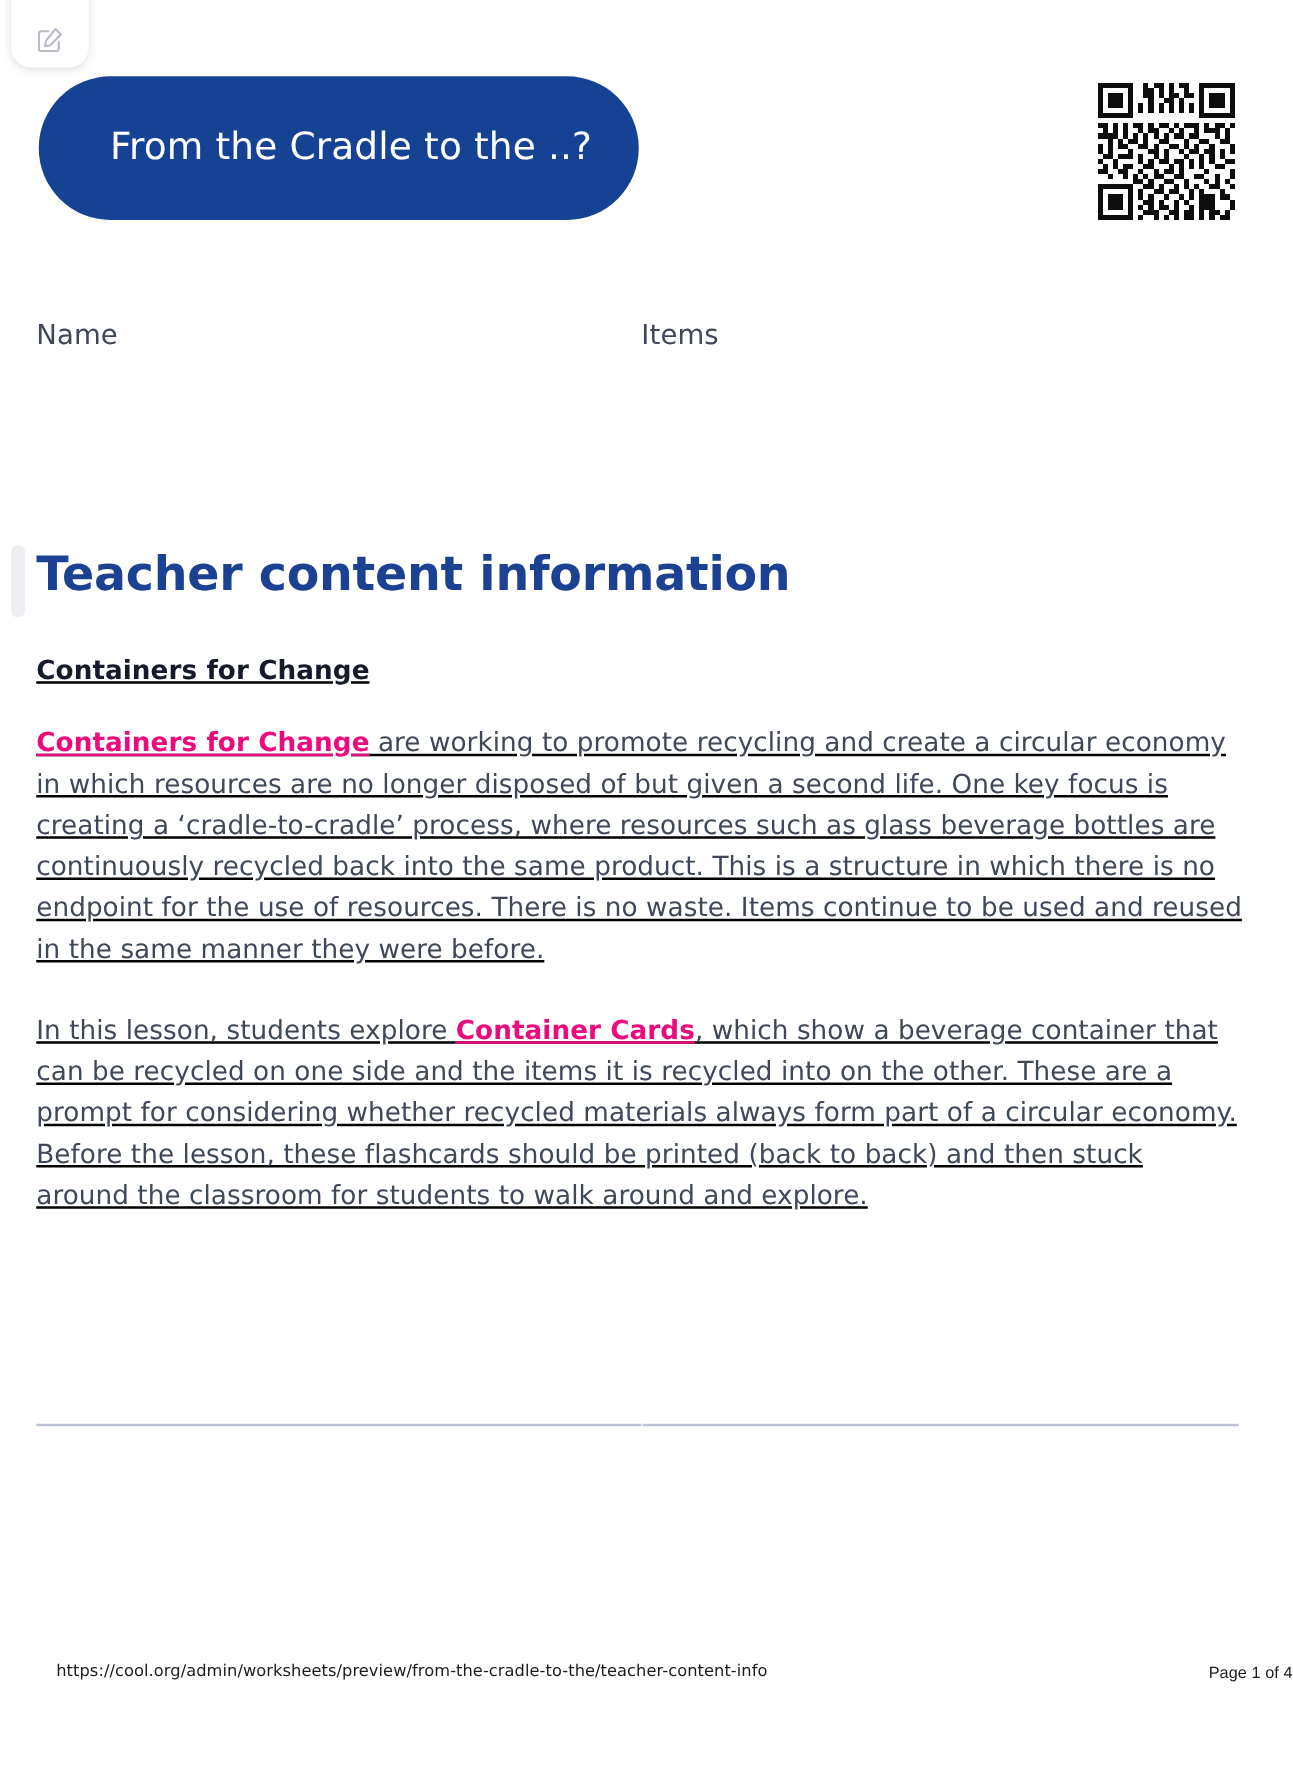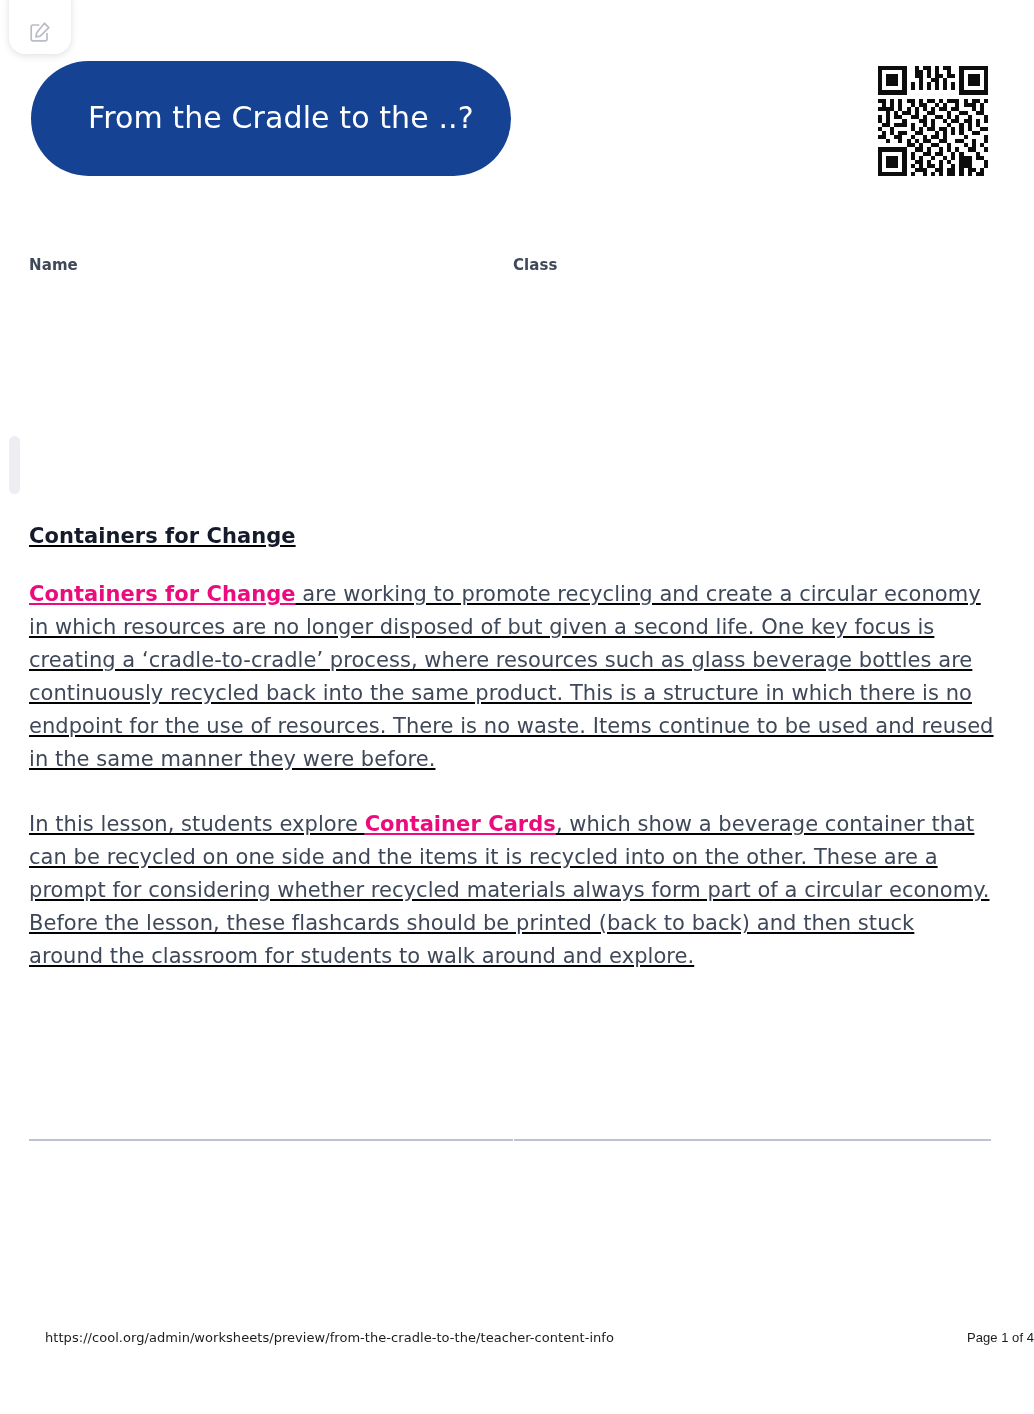--- a/index.html
+++ b/index.html
@@ -71,23 +71,23 @@
     top: 62px;
     width: 118px;
     height: 118px;
     z-index: 3;
   }
   .qr-wrap svg { display: block; }
 
   
   .field-label {
     position: absolute;
-    font-size: 15px;
+    font-size: 22px;
     color: #3f4859;
-    font-weight: 700;
+    font-weight: 400;
     letter-spacing: 0.1px;
   }
   .field-label.name  { left: 29px;  top: 256px; }
   .field-label.class { left: 513px; top: 256px; }
 
   
   .field-rule {
     position: absolute;
     top: 1139px;
     height: 2px;
@@ -375,25 +375,26 @@
           <rect x="14" y="27" width="1" height="1"></rect>
         <rect x="16" y="27" width="1" height="1"></rect>
           <rect x="18" y="27" width="2" height="1"></rect>
         <rect x="23" y="27" width="1" height="1"></rect>
           <rect x="25" y="27" width="2" height="1"></rect>
       </g>
     </svg>
   </div>
 
   <div class="field-label name">Name</div>
-  <div class="field-label class">Class</div>
+  <div class="field-label class">Items</div>
   <div class="field-rule name"></div>
   <div class="field-rule class"></div>
 
   <div class="section-bar"></div>
+  <div class="section-heading">Teacher content information</div>
 
   <div class="content">
 
     <div class="sub-heading">Containers for Change</div>
 
     <p class="para">
       <a class="doclink" href="#">Containers for Change</a><span> are working to promote recycling and create a circular economy in which resources are no longer disposed of but given a second life. One key focus is creating a ‘cradle-to-cradle’ process, where resources such as glass beverage bottles are continuously recycled back into the same product. This is a structure in which there is no endpoint for the use of resources. There is no waste. Items continue to be used and reused in the same manner they were before.</span>
     </p>
 
 

